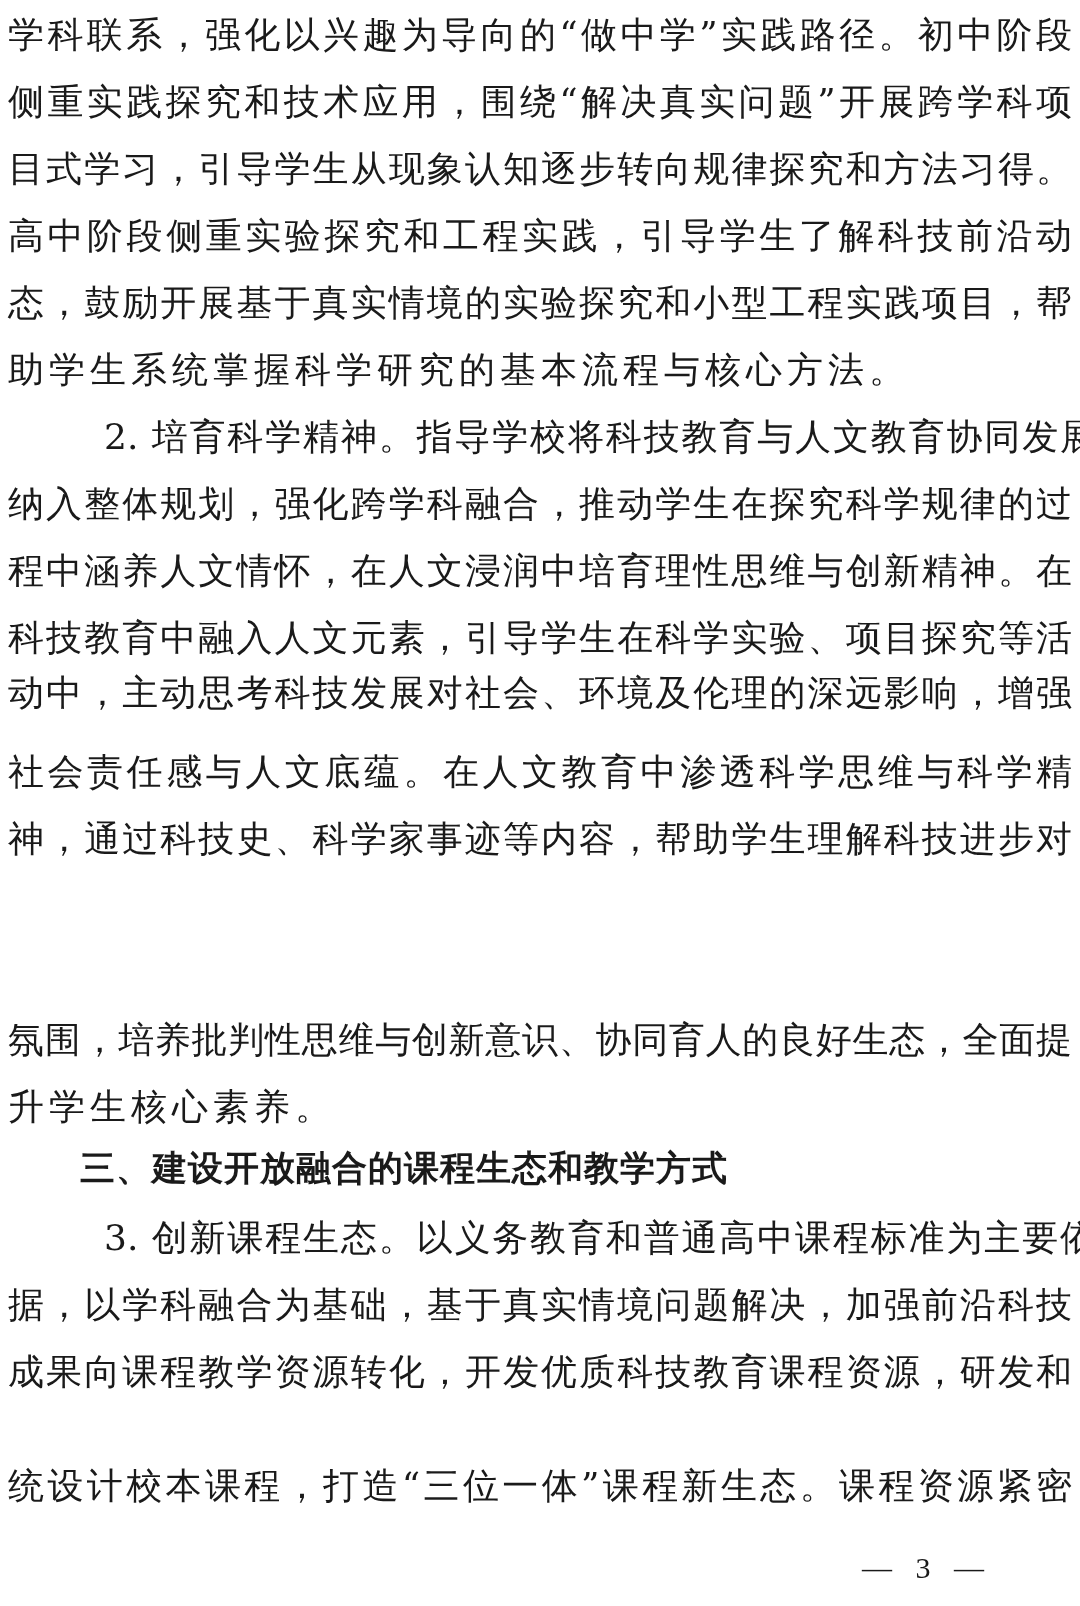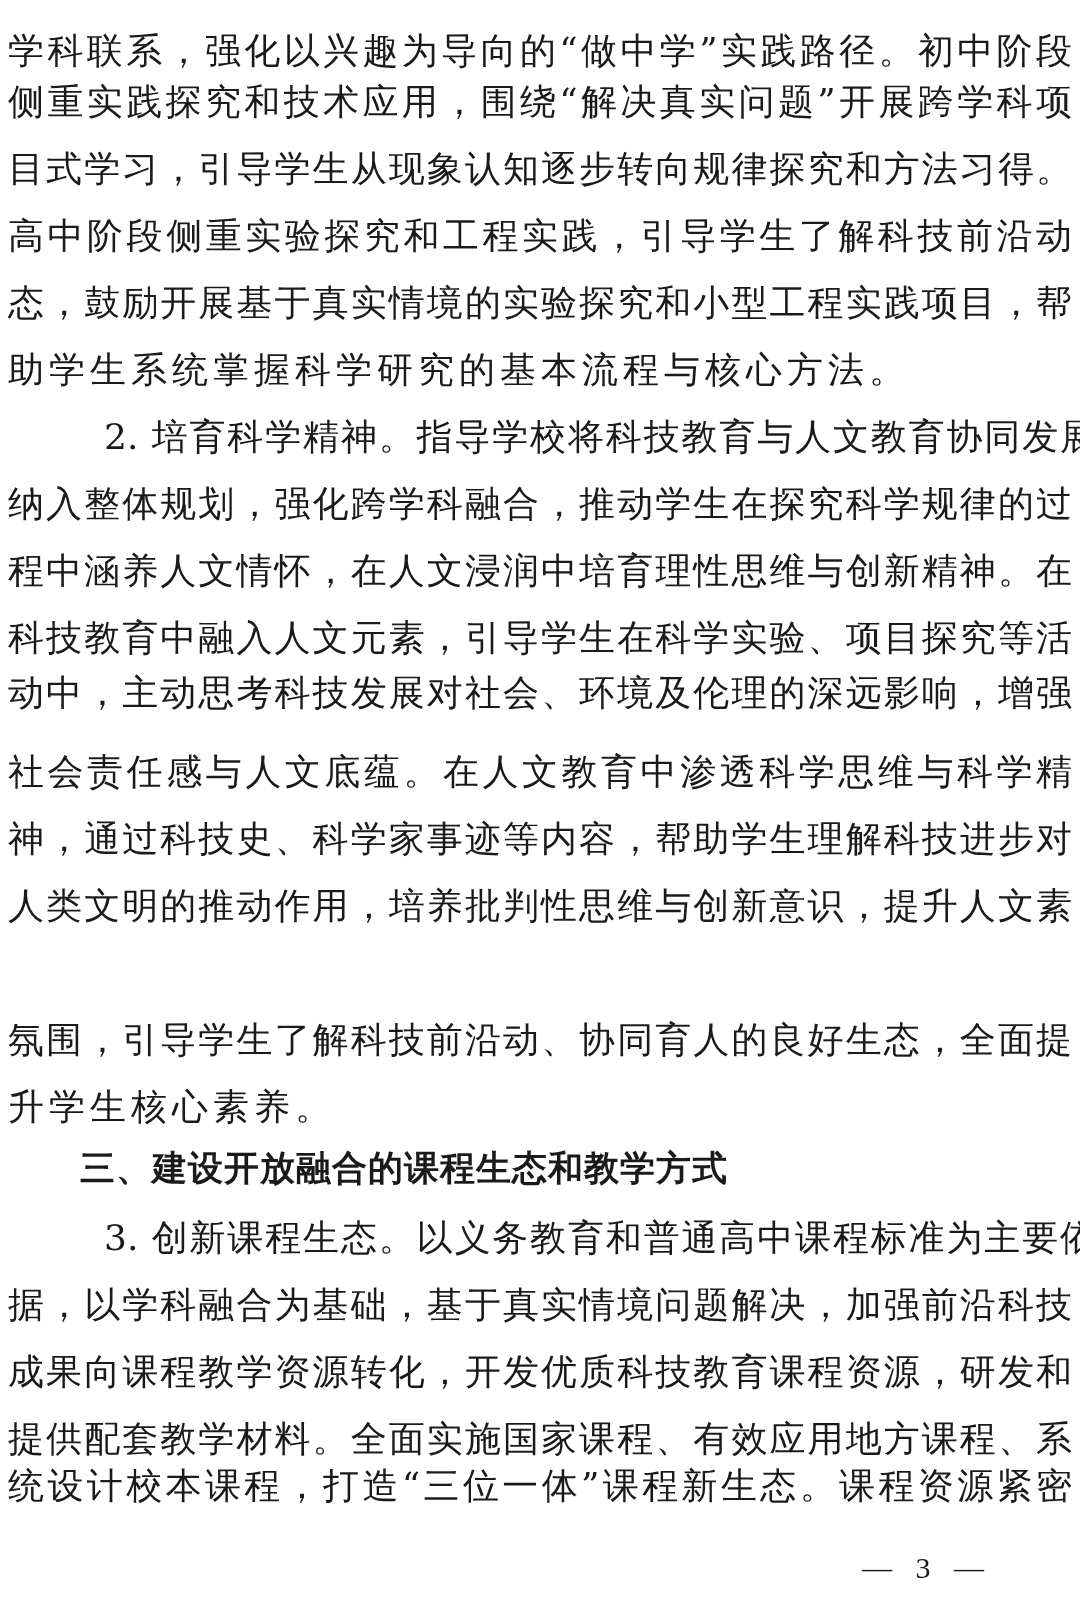--- a/index.html
+++ b/index.html
@@ -60,40 +60,38 @@
       line-height: 40px;
       letter-spacing: 8px;
       font-family: "Liberation Serif", "DejaVu Serif", serif;
     }
   </style>
 </head>
 <body>
 
 <div class="page">
 
-  <div class="line" style="top:21px">学科联系，强化以兴趣为导向的“做中学”实践路径。初中阶段</div>
+  <div class="line" style="top:5px">学科联系，强化以兴趣为导向的“做中学”实践路径。初中阶段</div>
   <div class="line" style="top:72px">侧重实践探究和技术应用，围绕“解决真实问题”开展跨学科项</div>
   <div class="line" style="top:139px">目式学习，引导学生从现象认知逐步转向规律探究和方法习得。</div>
   <div class="line" style="top:206px">高中阶段侧重实验探究和工程实践，引导学生了解科技前沿动</div>
   <div class="line" style="top:273px">态，鼓励开展基于真实情境的实验探究和小型工程实践项目，帮</div>
   <div class="line last" style="top:340px">助学生系统掌握科学研究的基本流程与核心方法。</div>
 
   <div class="line indent" style="top:407px">2. 培育科学精神。指导学校将科技教育与人文教育协同发展</div>
   <div class="line" style="top:474px">纳入整体规划，强化跨学科融合，推动学生在探究科学规律的过</div>
   <div class="line" style="top:541px">程中涵养人文情怀，在人文浸润中培育理性思维与创新精神。在</div>
   <div class="line" style="top:608px">科技教育中融入人文元素，引导学生在科学实验、项目探究等活</div>
   <div class="line" style="top:663px">动中，主动思考科技发展对社会、环境及伦理的深远影响，增强</div>
   <div class="line" style="top:742px">社会责任感与人文底蕴。在人文教育中渗透科学思维与科学精</div>
   <div class="line" style="top:809px">神，通过科技史、科学家事迹等内容，帮助学生理解科技进步对</div>
-  <div class="line" style="top:876px">人类文明的推动作用，培养批判性思维与创新意识，提升人文素</div>
-  <div class="line" style="top:1010px">氛围，引导学生了解科技前沿动、协同育人的良好生态，全面提</div>
+  <div class="line" style="top:1010px">氛围，培养批判性思维与创新意识、协同育人的良好生态，全面提</div>
   <div class="line last" style="top:1077px">升学生核心素养。</div>
 
   <div class="line heading" style="top:1141px">三、建设开放融合的课程生态和教学方式</div>
 
   <div class="line indent" style="top:1208px">3. 创新课程生态。以义务教育和普通高中课程标准为主要依</div>
   <div class="line" style="top:1275px">据，以学科融合为基础，基于真实情境问题解决，加强前沿科技</div>
   <div class="line" style="top:1342px">成果向课程教学资源转化，开发优质科技教育课程资源，研发和</div>
-  <div class="line" style="top:1409px">提供配套教学材料。全面实施国家课程、有效应用地方课程、系</div>
   <div class="line" style="top:1456px">统设计校本课程，打造“三位一体”课程新生态。课程资源紧密</div>
 
   <div class="page-number">— 3 —</div>
 </div>
 
 </body></html>

